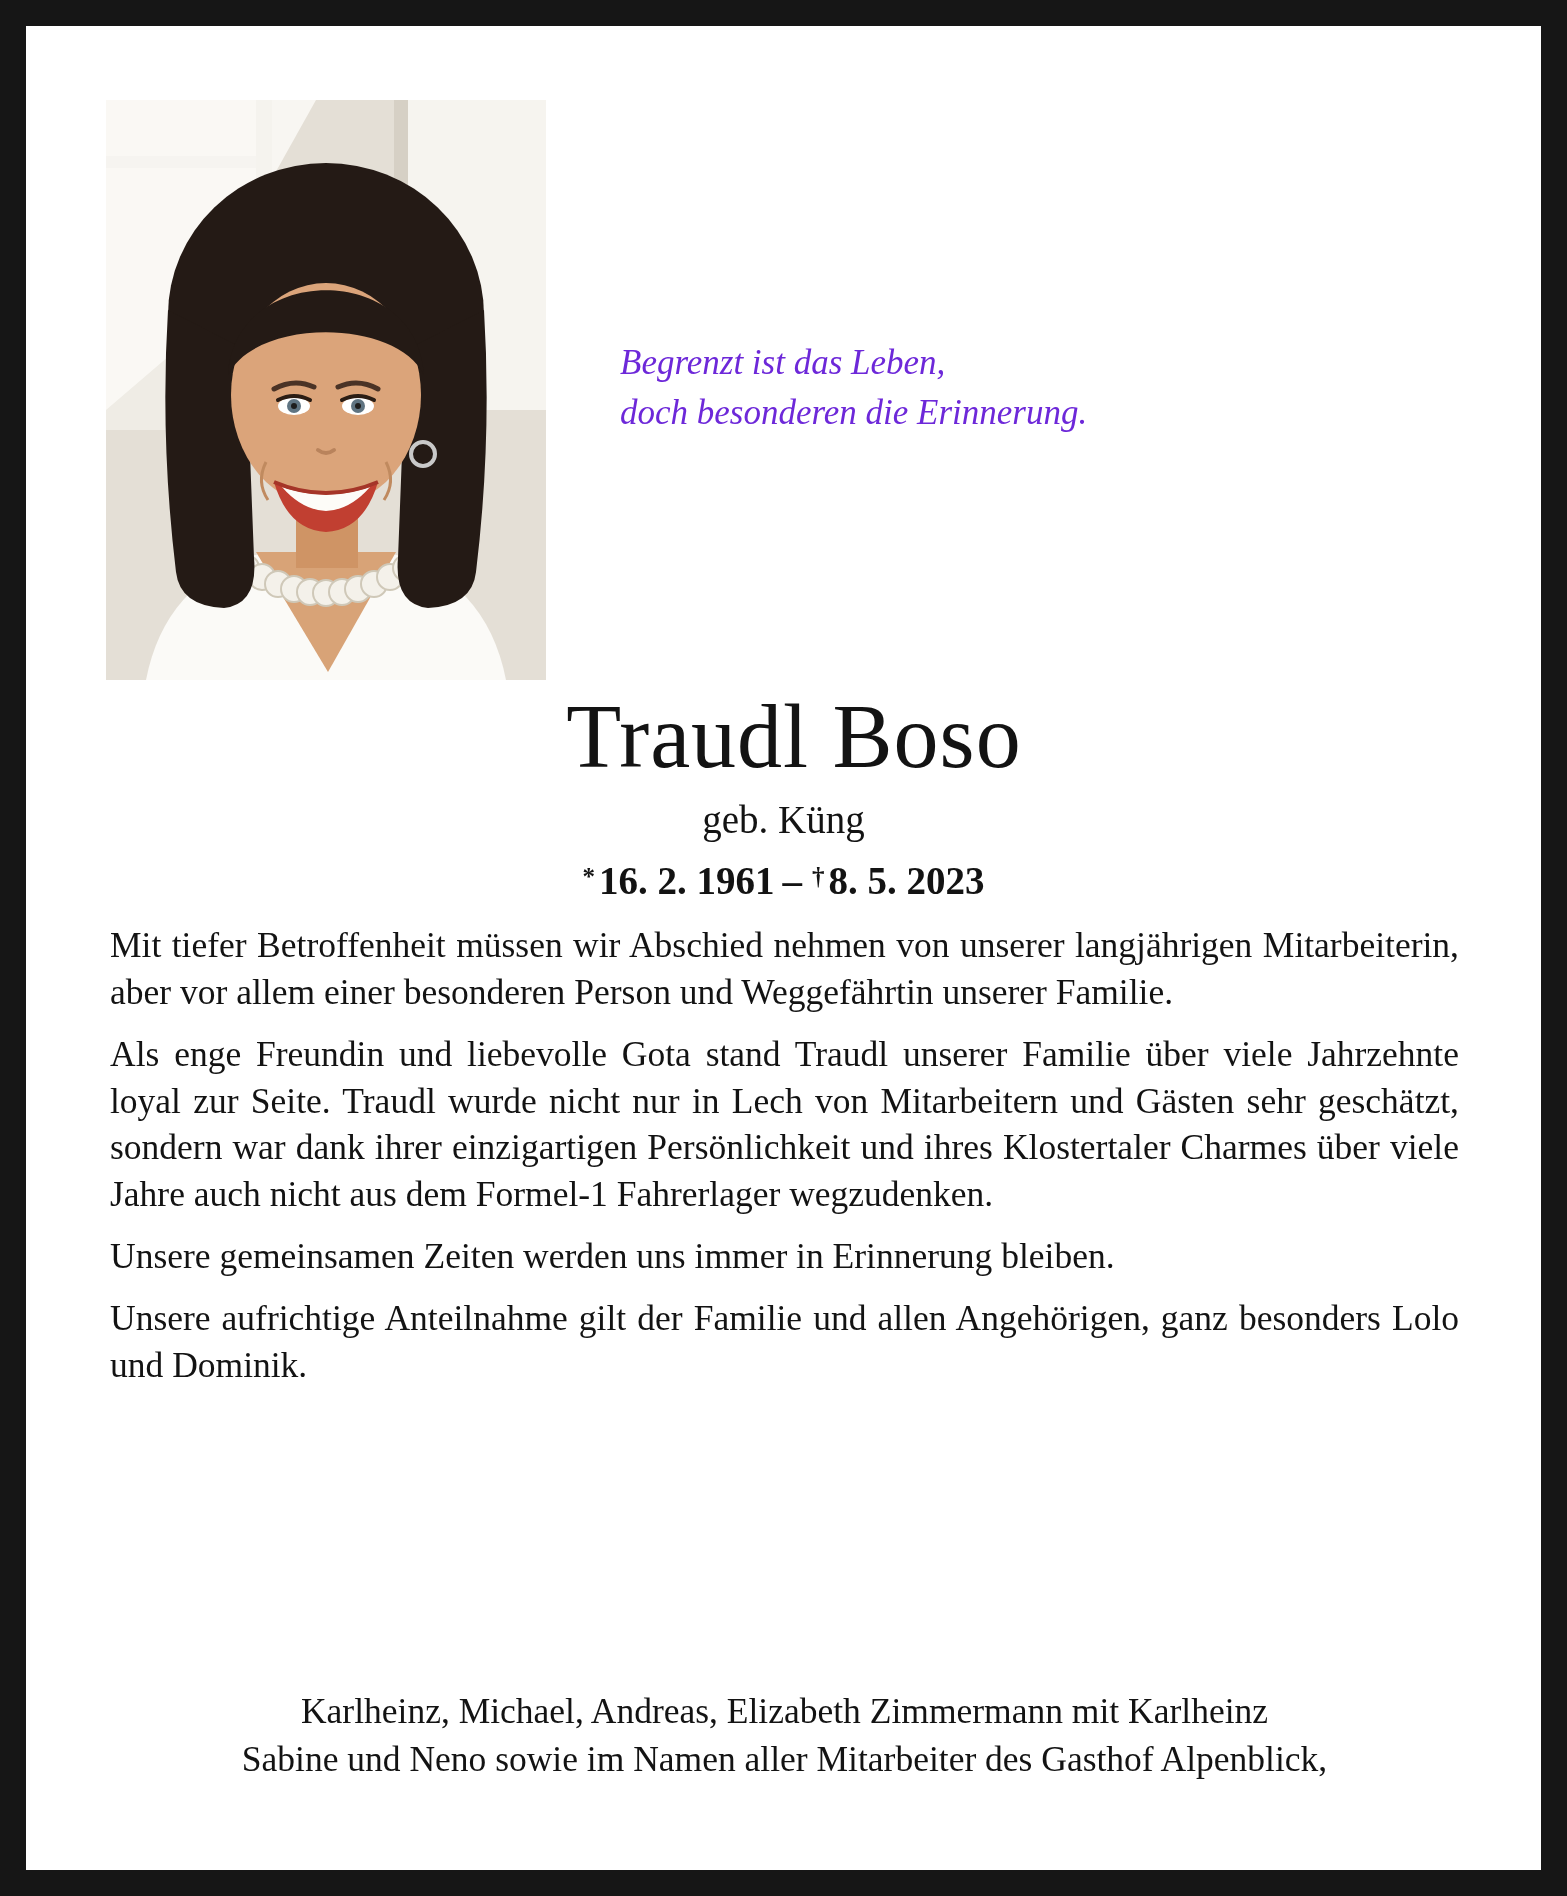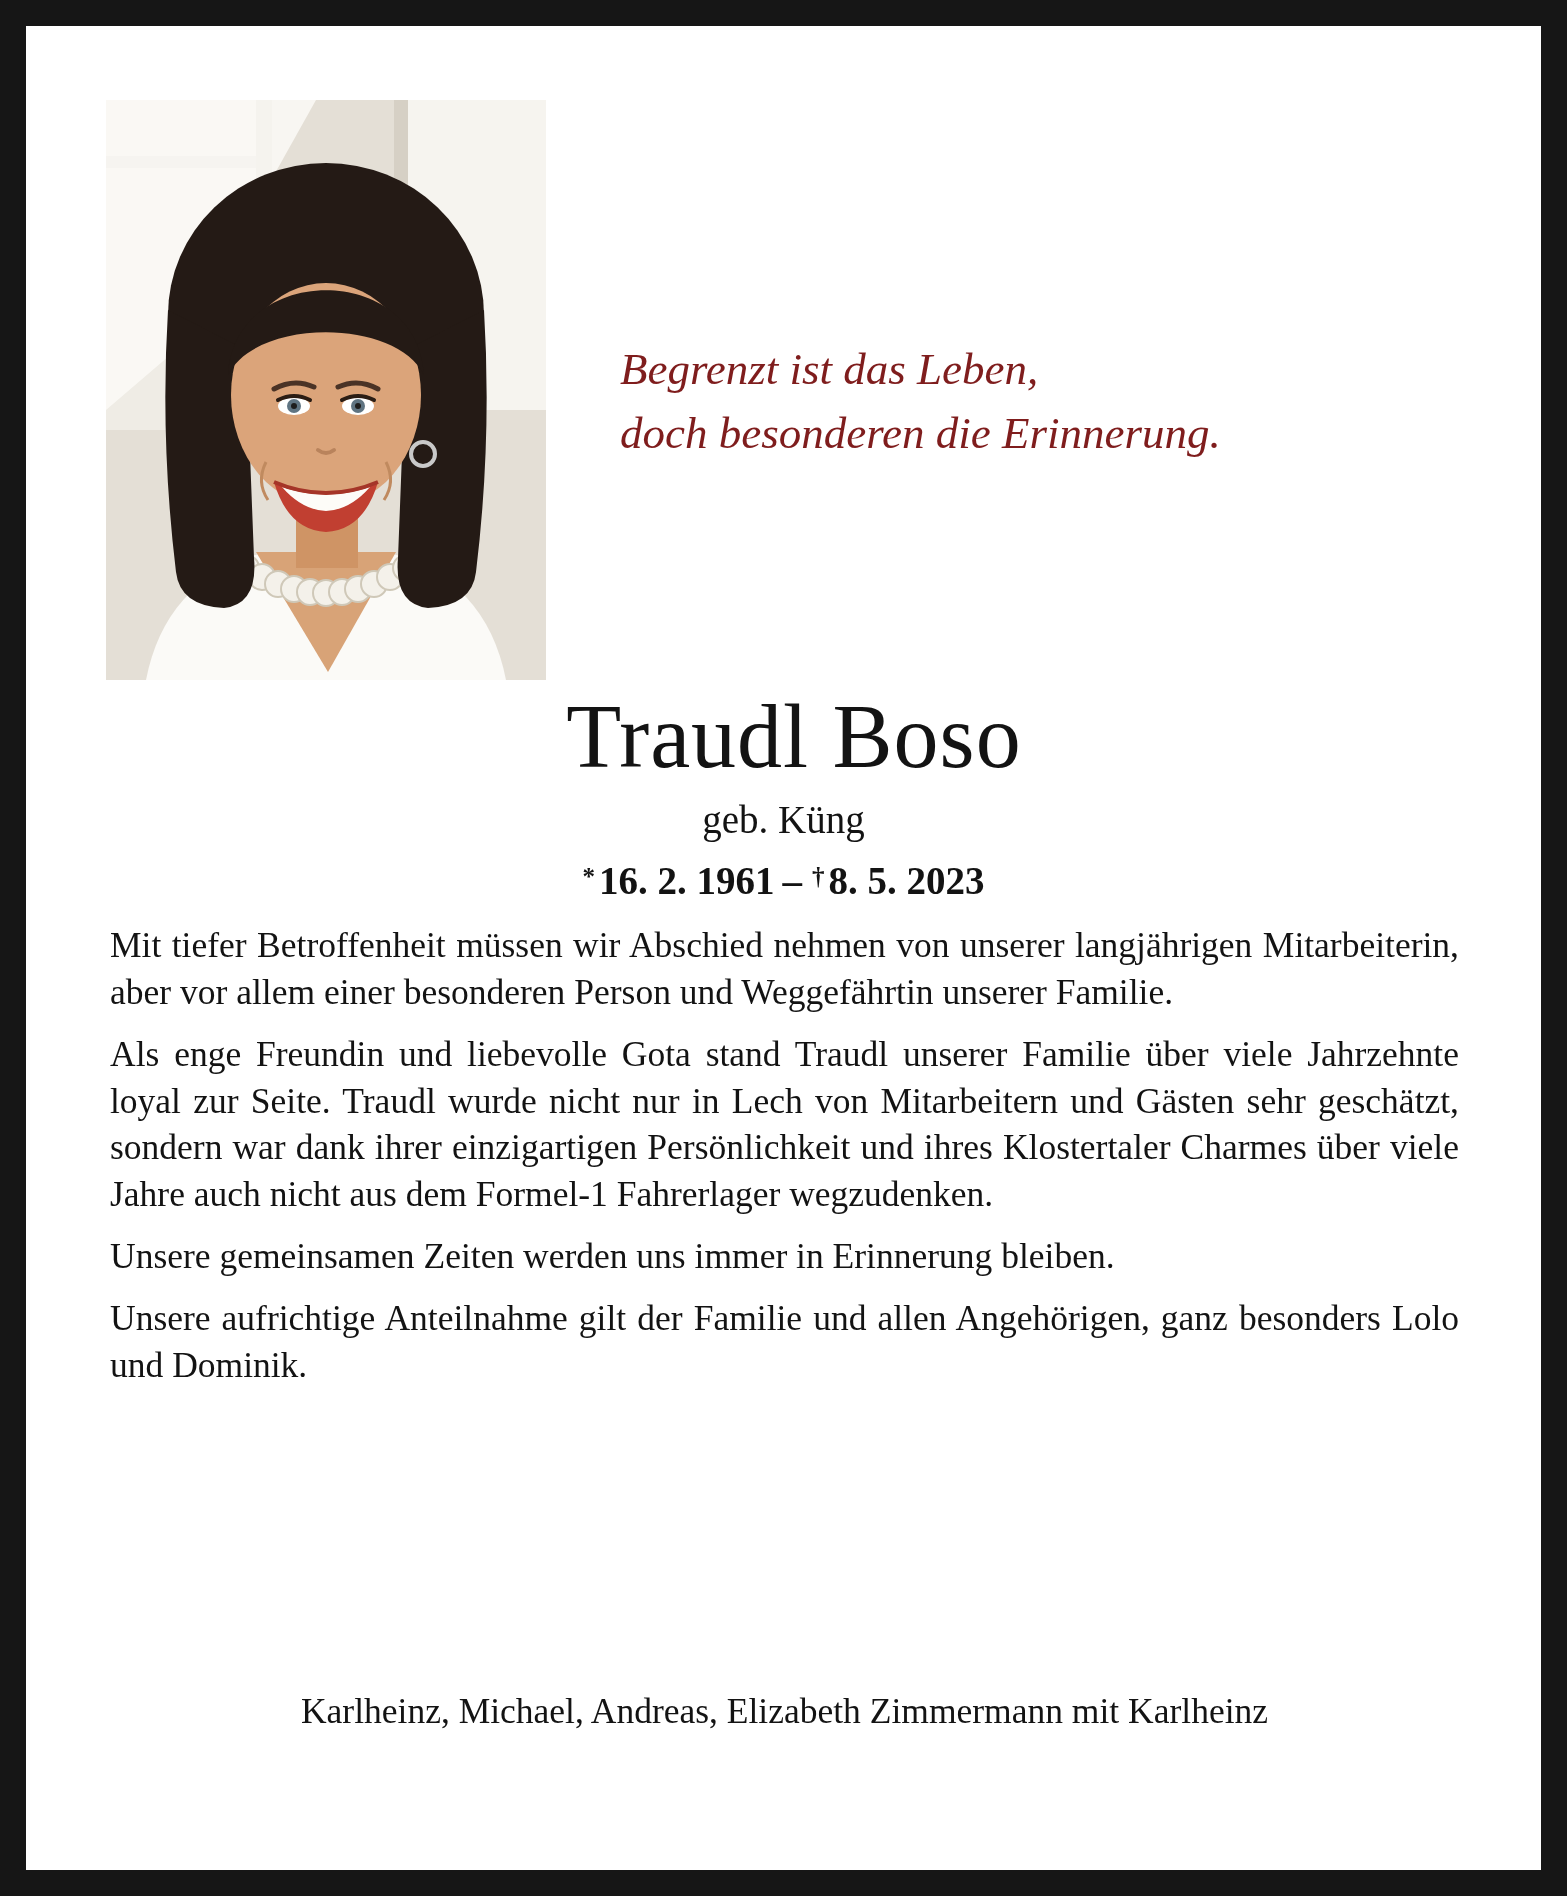--- a/index.html
+++ b/index.html
@@ -22,23 +22,23 @@
     width: 440px;
     height: 580px;
   }
   .photo svg { display: block; width: 100%; height: 100%; }
   
   .quote {
     position: absolute;
     left: 594px;
     top: 312px;
     font-style: italic;
-    font-size: 45px;
+    font-size: 35px;
     line-height: 1.42;
-    color: #7f1d1d;
+    color: #6d28d9;
   }
   
   .header {
     position: absolute;
     left: 0;
     right: 0;
     top: 664px;
     text-align: center;
   }
   .name {
@@ -169,15 +169,16 @@
 
   <div class="body-text">
     <p>Mit tiefer Betroffenheit müssen wir Abschied nehmen von unserer langjährigen Mitarbeiterin, aber vor allem einer besonderen Person und Weggefährtin unserer Familie.</p>
     <p>Als enge Freundin und liebevolle Gota stand Traudl unserer Familie über viele Jahrzehnte loyal zur Seite. Traudl wurde nicht nur in Lech von Mitarbeitern und Gästen sehr geschätzt, sondern war dank ihrer einzigartigen Persönlichkeit und ihres Klostertaler Charmes über viele Jahre auch nicht aus dem Formel-1 Fahrerlager wegzudenken.</p>
     <p>Unsere gemeinsamen Zeiten werden uns immer in Erinnerung bleiben.</p>
     <p>Unsere aufrichtige Anteilnahme gilt der Familie und allen Angehörigen, ganz besonders Lolo und Dominik.</p>
   </div>
 
   <div class="closing">
     <div><span class="b">Karlheinz, Michael, Andreas, Elizabeth Zimmermann</span><span> mit Karlheinz</span></div>
+    <div><span class="b">Sabine</span><span> und </span><span class="b">Neno</span><span> sowie im Namen aller Mitarbeiter des Gasthof Alpenblick,</span></div>
   </div>
 
 </div>
 
 </body></html>

